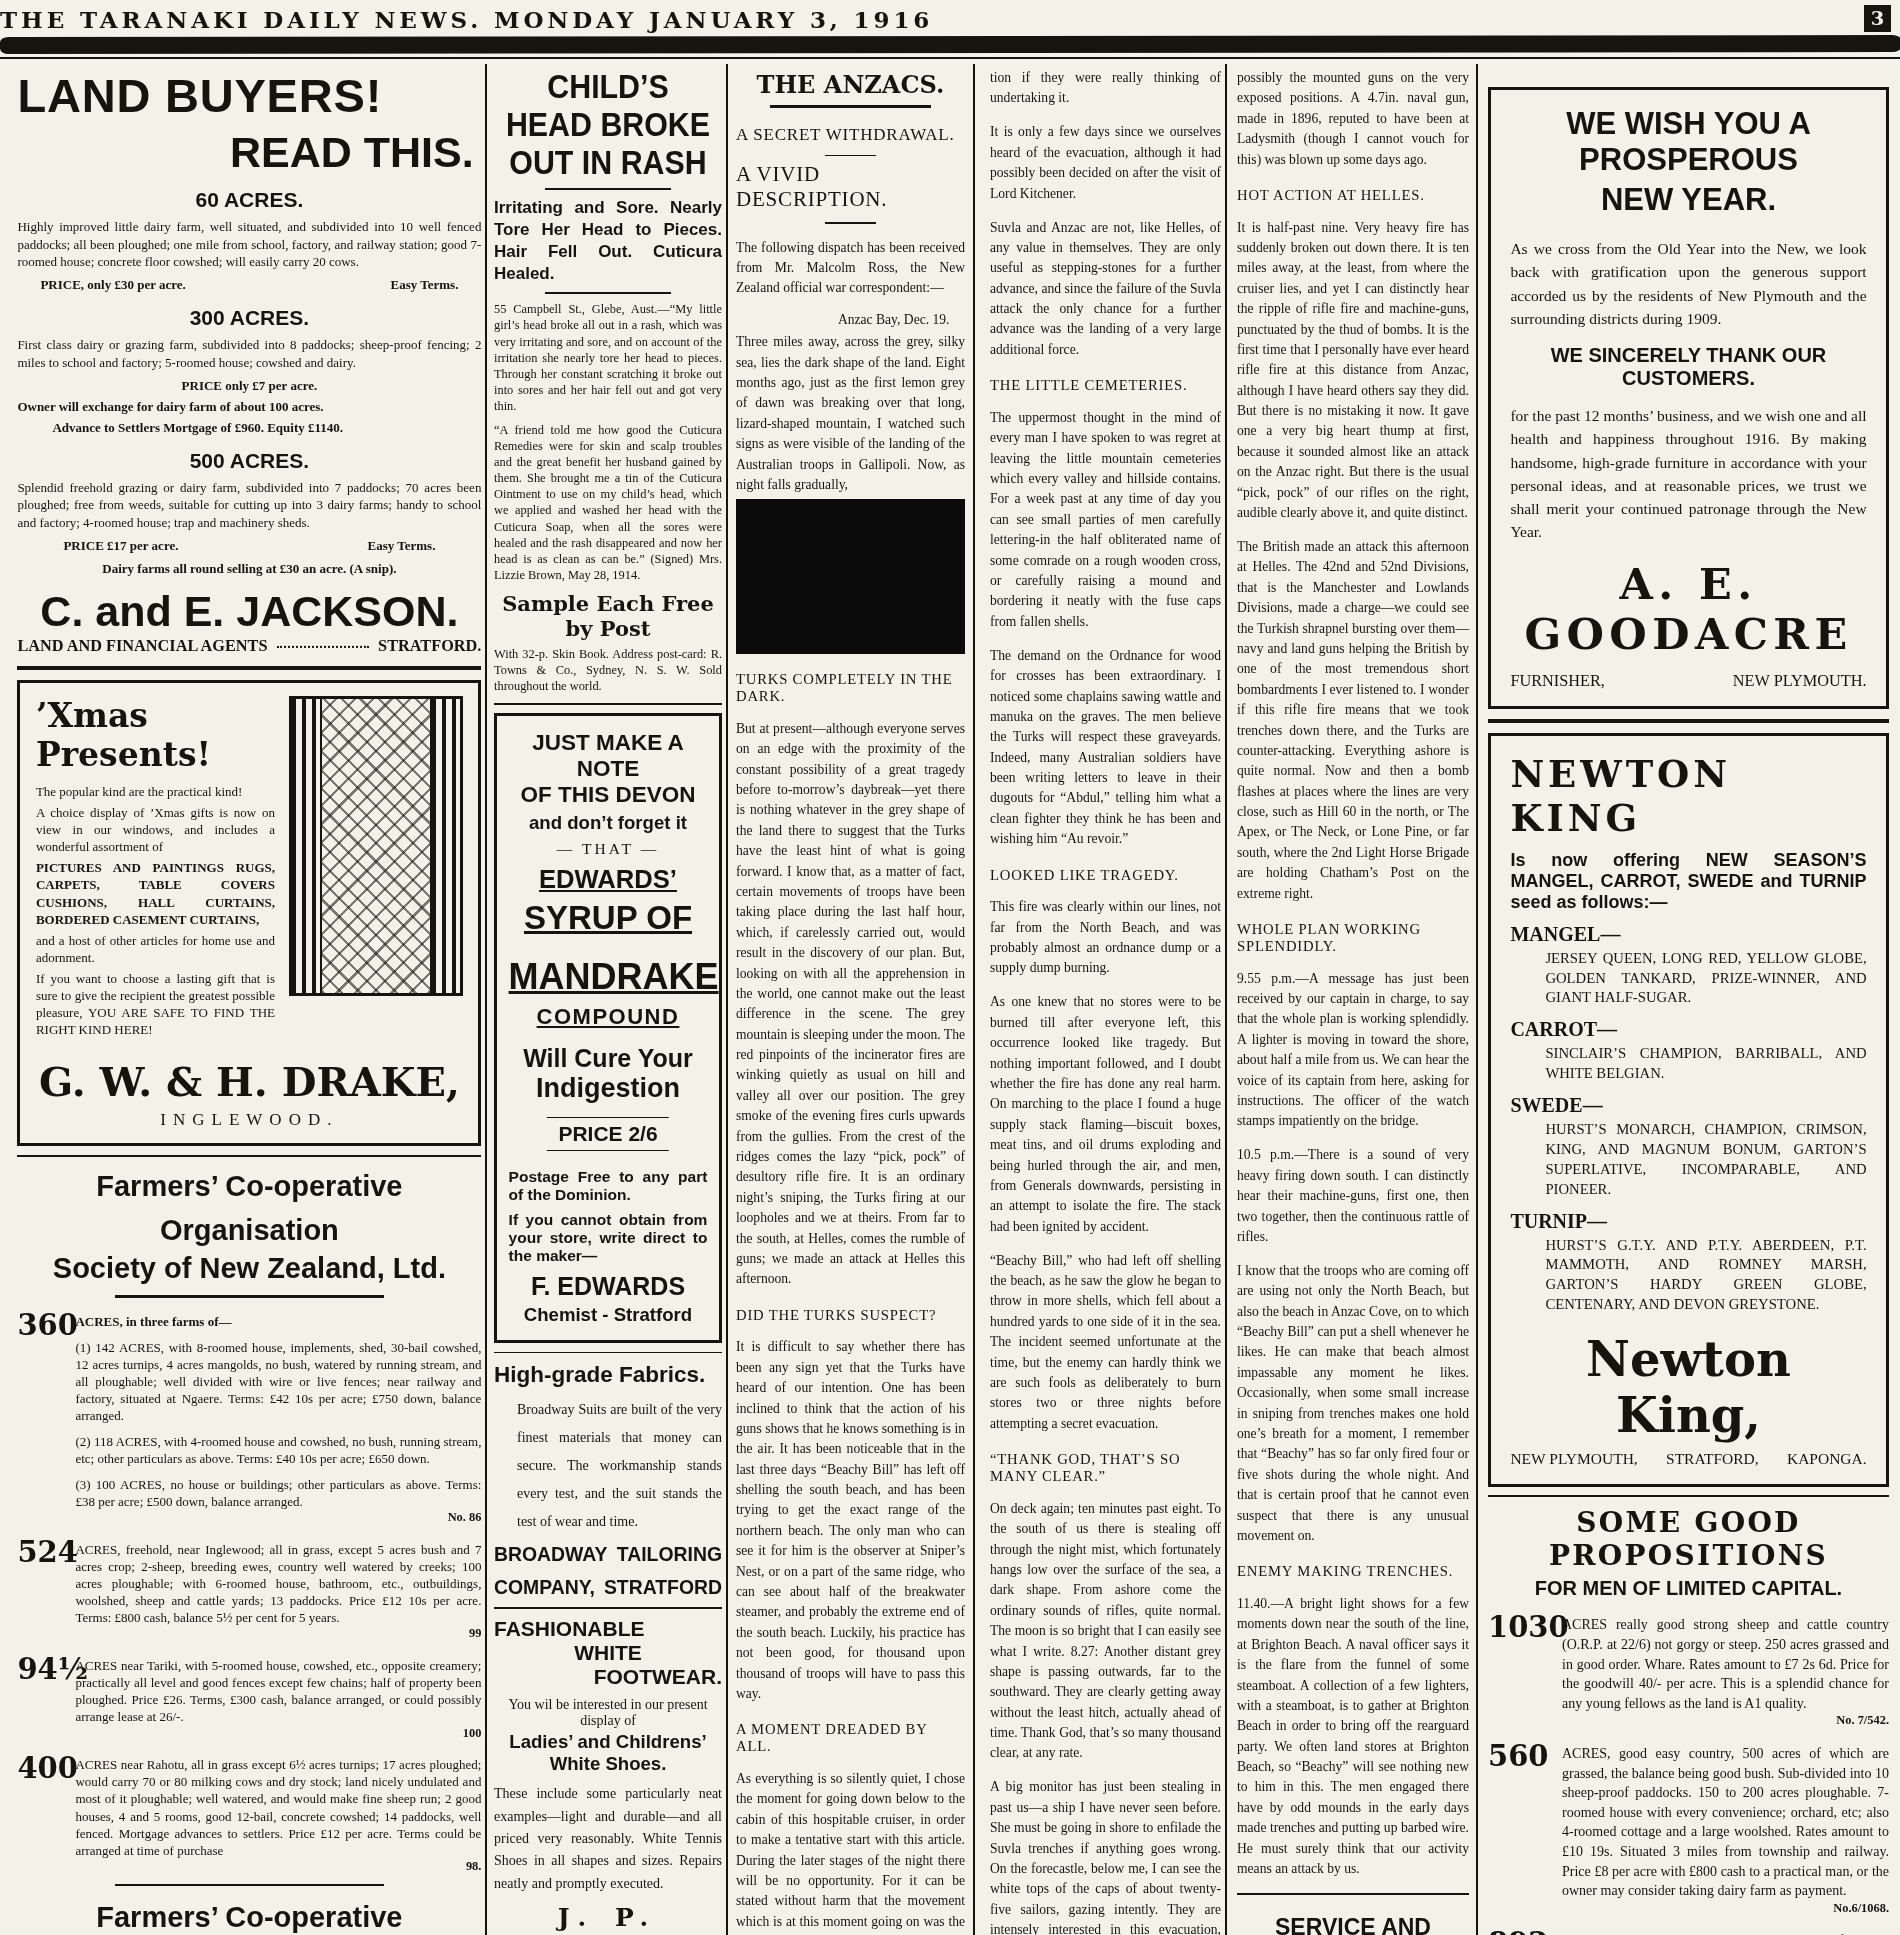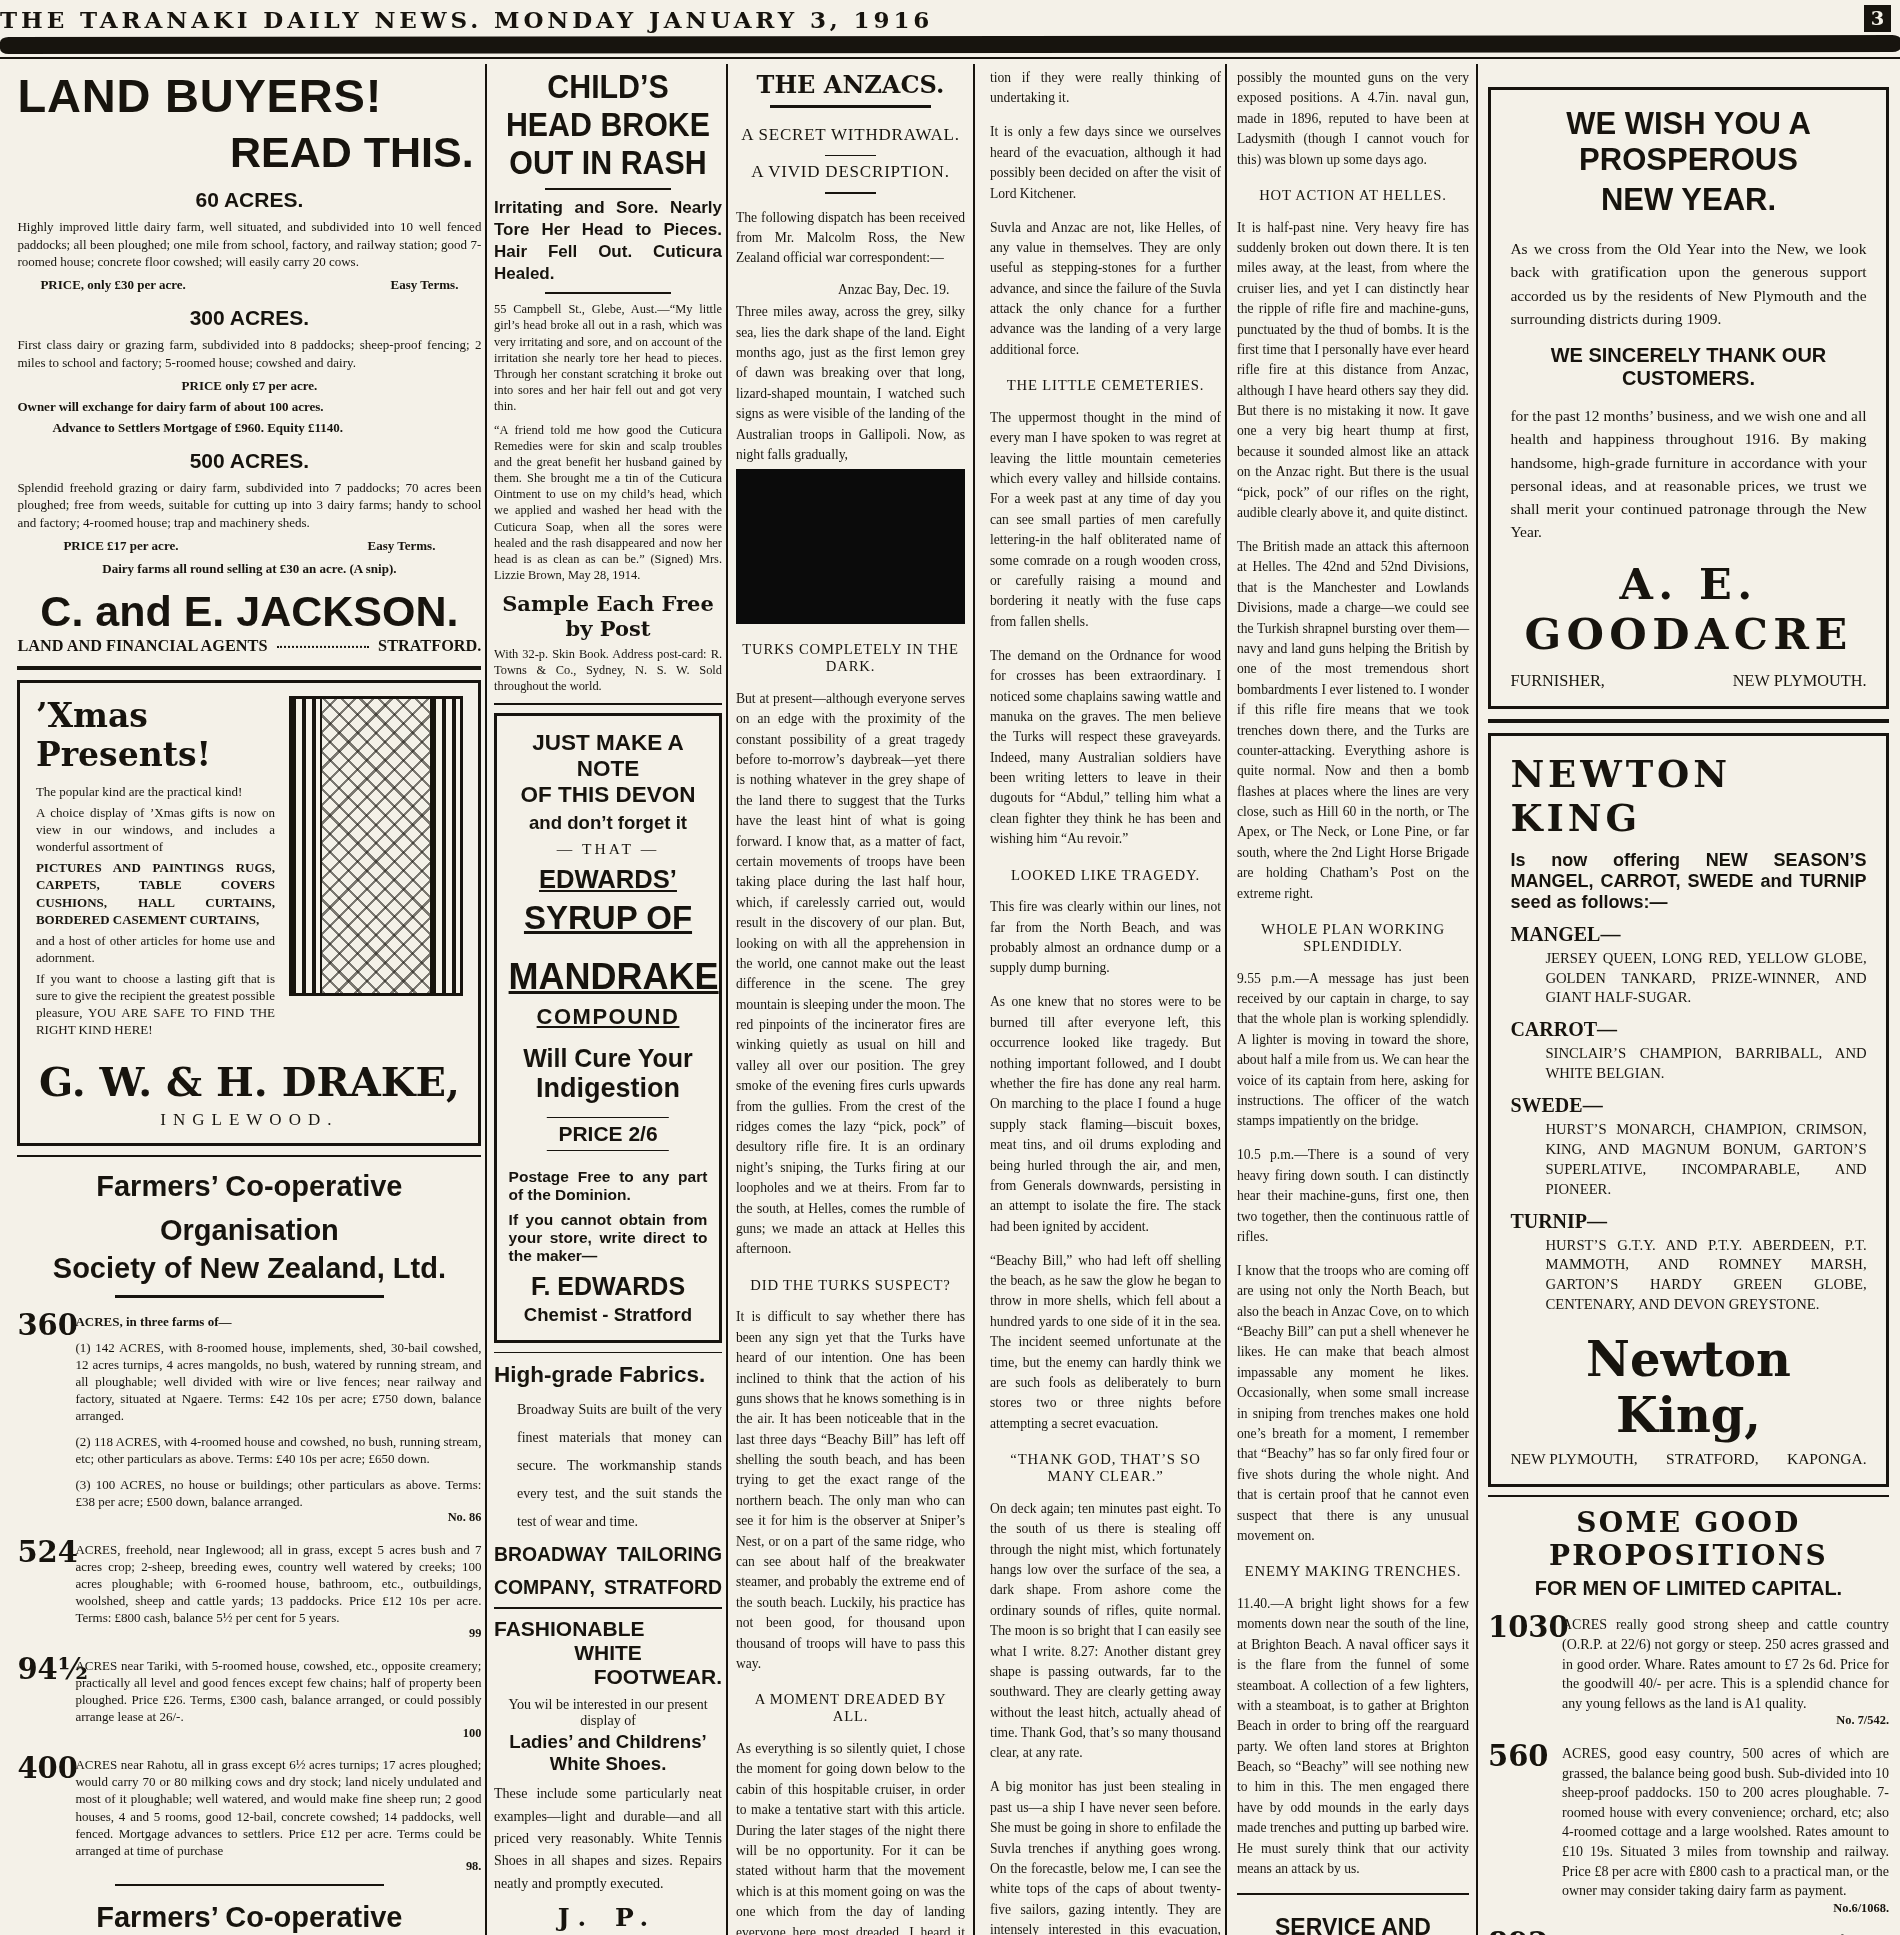--- a/index.html
+++ b/index.html
@@ -32,21 +32,21 @@
   .rule{border:none;height:1.9px;background:#17140e;margin:8.5px 0;}
   .rule2{border:none;height:3.9px;background:#17140e;margin:10px 0;}
   .shortrule{border:none;height:2.3px;background:#17140e;width:58%;margin:10px auto;}
   .tinyrule{border:none;height:1.5px;background:#17140e;width:22%;margin:6.2px auto;}
   .box{border:3.5px solid #17140e;}
   .flexrow{display:flex;justify-content:space-between;align-items:baseline;}
   .dots{flex:1;border-bottom:2.7px dotted #17140e;margin:0 9.3px;transform:translateY(-3.1px);}
   .hang{position:relative;padding-left:58px;margin-top:15.5px;}
   .hangnum{position:absolute;left:0;top:-5.4px;font-family:"DejaVu Serif",serif;font-weight:700;font-size:29px;}
   .refnum{text-align:right;font-weight:700;font-size:12.4px;}
-  .arthead{font-size:14.7px;letter-spacing:0.8px;text-align:center;font-weight:400;margin:17px 0 10px;}
+  .arthead{font-size:14.7px;letter-spacing:0.8px;text-align:left;font-weight:400;margin:17px 0 10px;}
   .redact{width:100%;height:155px;background:#0b0b0b;margin:3.9px 0 9.3px;}
 </style>
 </head>
 <body>
 
 <div class="page">
 
   <div class="mast">THE TARANAKI DAILY NEWS.  MONDAY   JANUARY 3, 1916</div>
   <div class="pagenum">3</div>
   <div class="band"></div>
@@ -216,21 +216,21 @@
 
     </div>
 
   </section>
 
   <section class="col" id="colC">
     <div class="hserif ctr" style="font-family:'DejaVu Serif',serif;font-weight:700;font-size:24px;margin-top:2.3px">THE ANZACS.</div>
     <hr class="tinyrule" style="width:70%;height:2.3px">
     <div class="arthead" style="font-size:17px">A SECRET WITHDRAWAL.</div>
     <hr class="tinyrule">
-    <div class="arthead" style="font-size:17px;margin-top:0">A VIVID DESCRIPTION.</div>
+    <div class="arthead" style="font-size:21px;margin-top:0">A VIVID DESCRIPTION.</div>
     <hr class="tinyrule">
     <p class="art">The following dispatch has been received from Mr. Malcolm Ross, the New Zealand official war correspondent:—</p>
     <div style="text-align:right;font-size:13.6px;margin:1.5px 15.5px 3.9px 0">Anzac Bay, Dec. 19.</div>
     <p class="art" style="margin:0">Three miles away, across the grey, silky sea, lies the dark shape of the land.  Eight months ago, just as the first lemon grey of dawn was breaking over that long, lizard-shaped mountain, I watched such signs as were visible of the landing of the Australian troops in Gallipoli.  Now, as night falls gradually,</p>
     <div class="redact"></div>
     <div class="arthead">TURKS COMPLETELY IN THE DARK.</div>
     <p class="art">But at present—although everyone serves on an edge with the proximity of the constant possibility of a great tragedy before to-morrow’s daybreak—yet there is nothing whatever in the grey shape of the land there to suggest that the Turks have the least hint of what is going forward.  I know that, as a matter of fact, certain movements of troops have been taking place during the last half hour, which, if carelessly carried out, would result in the discovery of our plan.  But, looking on with all the apprehension in the world, one cannot make out the least difference in the scene.  The grey mountain is sleeping under the moon.  The red pinpoints of the incinerator fires are winking quietly as usual on hill and valley all over our position.  The grey smoke of the evening fires curls upwards from the gullies.  From the crest of the ridges comes the lazy “pick, pock” of desultory rifle fire.  It is an ordinary night’s sniping, the Turks firing at our loopholes and we at theirs.  From far to the south, at Helles, comes the rumble of guns; we made an attack at Helles this afternoon.</p>
     <div class="arthead">DID THE TURKS SUSPECT?</div>
     <p class="art">It is difficult to say whether there has been any sign yet that the Turks have heard of our intention.  One has been inclined to think that the action of his guns shows that he knows something is in the air.  It has been noticeable that in the last three days “Beachy Bill” has left off shelling the south beach, and has been trying to get the exact range of the northern beach.  The only man who can see it for him is the observer at Sniper’s Nest, or on a part of the same ridge, who can see about half of the breakwater steamer, and probably the extreme end of the south beach.  Luckily, his practice has not been good, for thousand upon thousand of troops will have to pass this way.</p>
     <div class="arthead">A MOMENT DREADED BY ALL.</div>

